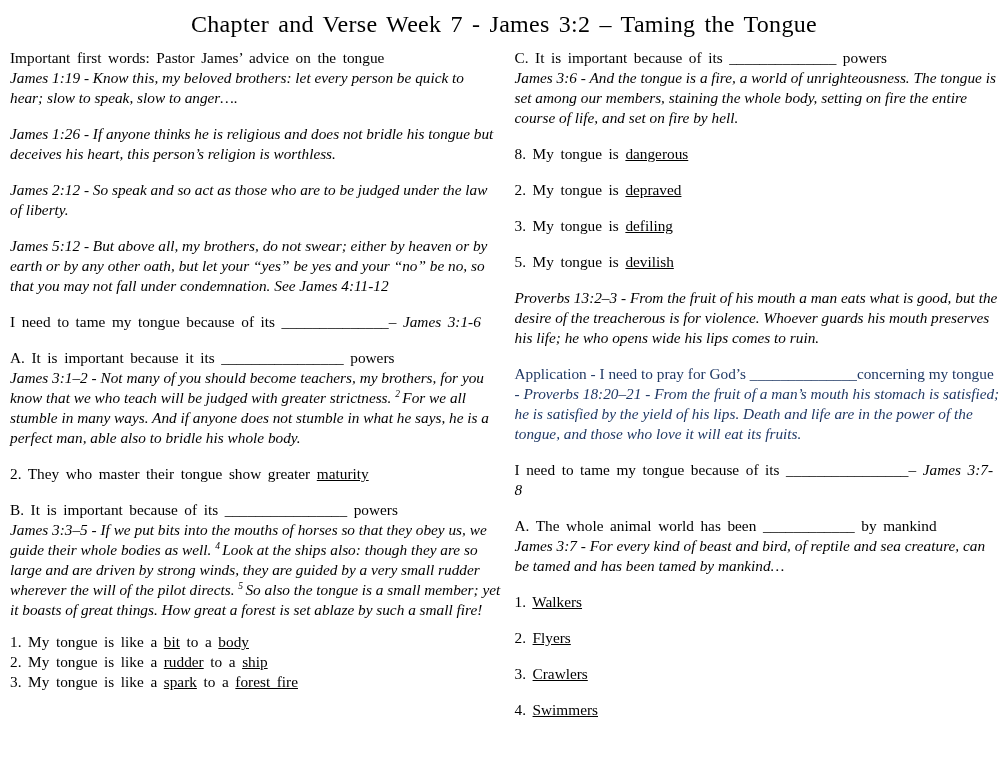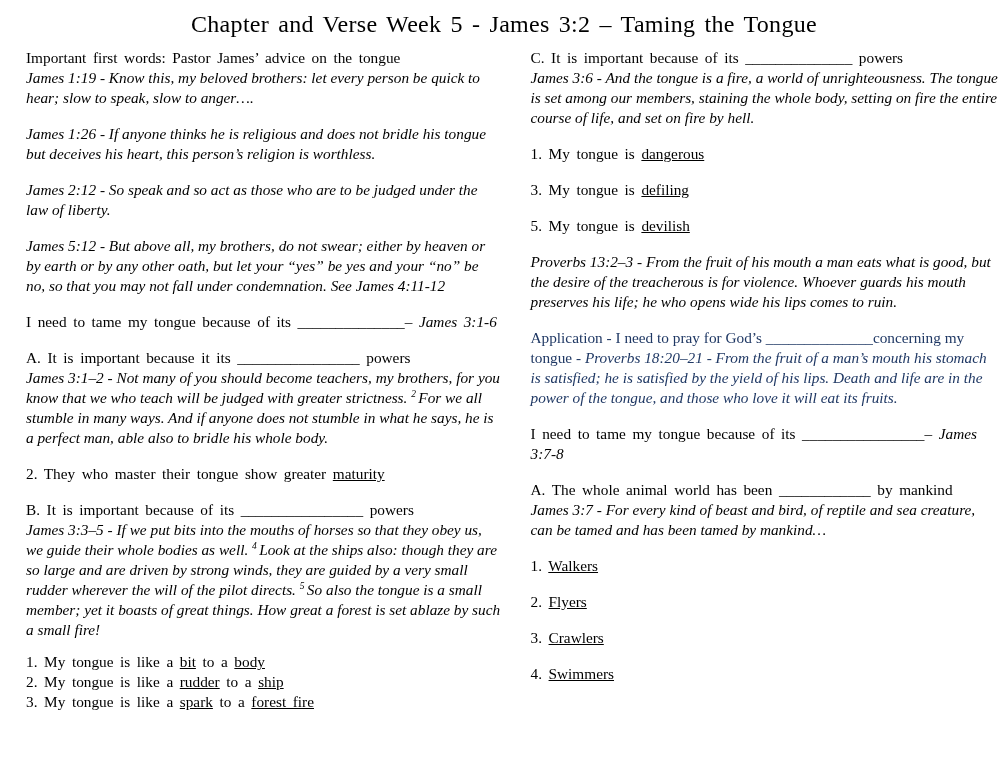--- a/index.html
+++ b/index.html
@@ -26,56 +26,57 @@
     padding: 0 8px 0 10px;
     gap: 14px;
     align-items: flex-start;
   }
   .col {
     font-size: 15.3px;
     line-height: 20px;
   }
   .col-left  { width: 492px; }
   .col-right { width: 487px; }
-  .p { margin: 0 0 16px 16px; }
+  .p { margin: 0 0 16px 0; }
   .p.nogap { margin-bottom: 0; }
   .p.tight { margin-bottom: 0; }
   .p.mbsm  { margin-bottom: 12px; }
   .p.ws { word-spacing: 0.18em; }
   .b { font-weight: normal; }
   .i { font-style: italic; }
   .u { text-decoration: underline; }
   .sup { font-size: 0.62em; vertical-align: super; line-height: 0; }
 </style>
 </head>
 <body>
 
 <div class="page">
-  <h1 class="title">Chapter and Verse Week 5 - James 3:2 – Taming the Tongue</h1>
+  <h1 class="title">Chapter and Verse Week 7 - James 3:2 – Taming the Tongue</h1>
   <div class="columns">
     <div class="col col-left">
         <p class="p nogap ws"><span>Important first words: Pastor James’ advice on the tongue</span></p>
         <p class="p"><span class="b i">James 1:19</span><span class="i"> - Know this, my beloved brothers: let every person be quick to hear; slow to speak, slow to anger….</span></p>
         <p class="p"><span class="b i">James 1:26</span><span class="i"> - If anyone thinks he is religious and does not bridle his tongue but deceives his heart, this person’s religion is worthless.</span></p>
         <p class="p"><span class="b i">James 2:12</span><span class="i"> - So speak and so act as those who are to be judged under the law of liberty.</span></p>
         <p class="p"><span class="b i">James 5:12</span><span class="i"> - But above all, my brothers, do not swear; either by heaven or by earth or by any other oath, but let your “yes” be yes and your “no” be no, so that you may not fall under condemnation. See </span><span class="b i">James 4:11-12</span></p>
         <p class="p ws"><span>I need to tame my tongue because of its </span><span>______________</span><span class="b i">– James 3:1-6</span></p>
         <p class="p nogap ws"><span>A. It is important because it its </span><span>________________</span><span> powers</span></p>
         <p class="p"><span class="b i">James 3:1–2</span><span class="i"> - Not many of you should become teachers, my brothers, for you know that we who teach will be judged with greater strictness. </span><span class="i sup">2 </span><span class="i">For we all stumble in many ways. And if anyone does not stumble in what he says, he is a perfect man, able also to bridle his whole body.</span></p>
         <p class="p ws"><span>2. They who master their tongue show greater </span><span class="u">maturity</span></p>
         <p class="p nogap ws"><span>B. It is important because of its </span><span>________________</span><span> powers</span></p>
         <p class="p mbsm"><span class="b i">James 3:3–5</span><span class="i"> - If we put bits into the mouths of horses so that they obey us, we guide their whole bodies as well. </span><span class="i sup">4 </span><span class="i">Look at the ships also: though they are so large and are driven by strong winds, they are guided by a very small rudder wherever the will of the pilot directs. </span><span class="i sup">5 </span><span class="i">So also the tongue is a small member; yet it boasts of great things. How great a forest is set ablaze by such a small fire!</span></p>
         <p class="p tight ws"><span>1. My tongue is like a </span><span class="u">bit</span><span> to a </span><span class="u">body</span></p>
         <p class="p tight ws"><span>2. My tongue is like a </span><span class="u">rudder</span><span> to a </span><span class="u">ship</span></p>
         <p class="p ws"><span>3. My tongue is like a </span><span class="u">spark</span><span> to a </span><span class="u">forest fire</span></p>
       </div>
     <div class="col col-right">
         <p class="p nogap ws"><span>C. It is important because of its </span><span>______________</span><span> powers</span></p>
         <p class="p"><span class="b i">James 3:6</span><span class="i"> - And the tongue is a fire, a world of unrighteousness. The tongue is set among our members, staining the whole body, setting on fire the entire course of life, and set on fire by hell.</span></p>
-        <p class="p ws"><span>1. My tongue is </span><span class="u">dangerous</span></p>
+        <p class="p ws"><span>8. My tongue is </span><span class="u">dangerous</span></p>
+        <p class="p ws"><span>2. My tongue is </span><span class="u">depraved</span></p>
         <p class="p ws"><span>3. My tongue is </span><span class="u">defiling</span></p>
         <p class="p ws"><span>5. My tongue is </span><span class="u">devilish</span></p>
         <p class="p"><span class="b i">Proverbs 13:2–3</span><span class="i"> - From the fruit of his mouth a man eats what is good, but the desire of the treacherous is for violence. Whoever guards his mouth preserves his life; he who opens wide his lips comes to ruin.</span></p>
         <p class="p"><span class="b" style="color: rgb(31, 56, 100);">Application - I need to pray for God’s </span><span class="b" style="color: rgb(31, 56, 100);">______________</span><span class="b" style="color: rgb(31, 56, 100);">concerning my tongue</span><span style="color: rgb(31, 56, 100);"> - </span><span class="b i" style="color: rgb(31, 56, 100);">Proverbs 18:20–21</span><span class="b i" style="color: rgb(31, 56, 100);"> - From the fruit of a man’s mouth his stomach is satisfied; he is satisfied by the yield of his lips. Death and life are in the power of the tongue, and those who love it will eat its fruits.</span></p>
         <p class="p ws"><span>I need to tame my tongue because of its </span><span>________________</span><span class="b i">– James 3:7-8</span></p>
         <p class="p nogap ws"><span>A. The whole animal world has been </span><span>____________</span><span> by mankind</span></p>
         <p class="p"><span class="b i">James 3:7</span><span class="i"> - For every kind of beast and bird, of reptile and sea creature, can be tamed and has been tamed by mankind…</span></p>
         <p class="p ws"><span>1. </span><span class="u">Walkers</span></p>
         <p class="p ws"><span>2. </span><span class="u">Flyers</span></p>
         <p class="p ws"><span>3. </span><span class="u">Crawlers</span></p>

